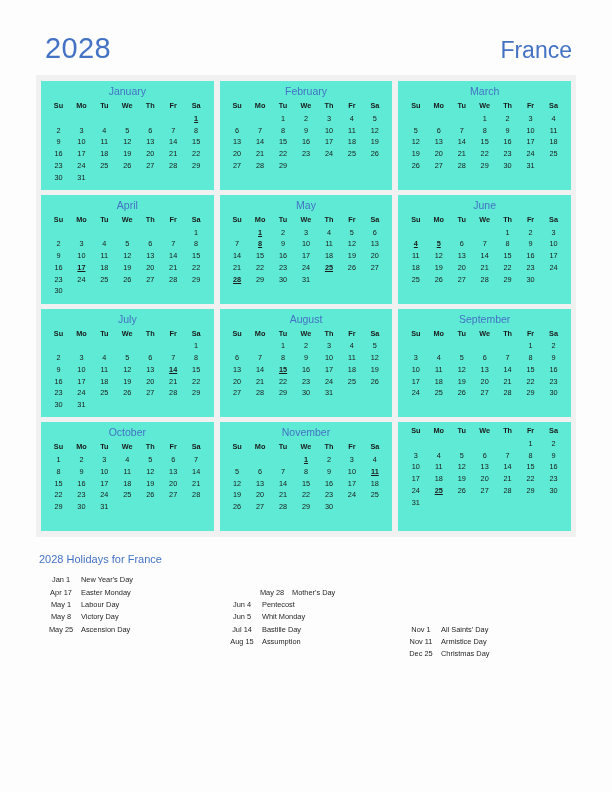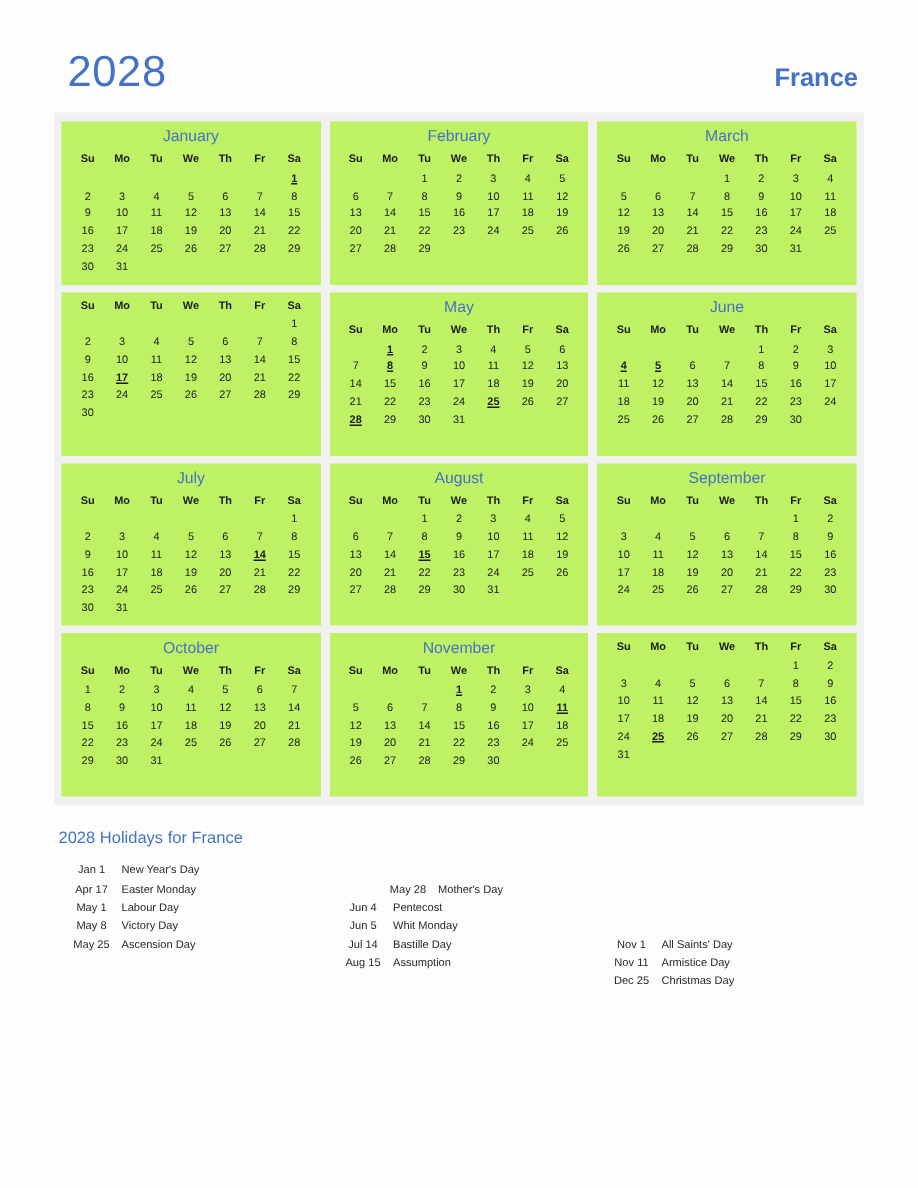--- a/index.html
+++ b/index.html
@@ -35,23 +35,23 @@
     justify-content: space-between;
   }
   .year-title {
     font-size: 29px;
     color: #4472c4;
     font-weight: 400;
     letter-spacing: 0.4px;
     line-height: 1;
   }
   .country-title {
-    font-size: 17px;
+    font-size: 23px;
     color: #4472c4;
-    font-weight: 700;
+    font-weight: 400;
     line-height: 1;
   }
 
   
   .cal-panel {
     position: absolute;
     left: 36px;
     top: 75px;
     width: 540px;
     height: 462px;
@@ -61,21 +61,21 @@
   }
   .months-grid {
     display: grid;
     grid-template-columns: repeat(3, 1fr);
     grid-template-rows: repeat(4, 1fr);
     gap: 5px 6px;
     width: 100%;
     height: 100%;
   }
   .month-card {
-    background: #bef264;
+    background: #5eead4;
     box-sizing: border-box;
     padding: 4px 6px 5px 6px;
     display: flex;
     flex-direction: column;
   }
   .month-name {
     text-align: center;
     font-size: 10.5px;
     color: #4472c4;
     font-weight: 400;
@@ -381,20 +381,21 @@
                 <td>28</td>
                 <td>29</td>
                 <td>30</td>
                 <td>31</td>
                 <td class="empty"></td>
               </tr>
             </tbody>
           </table>
         </div>
         <div class="month-card">
+          <div class="month-name">April</div>
           <table class="month-table">
             <thead>
               <tr>
                 <th>Su</th>
                 <th>Mo</th>
                 <th>Tu</th>
                 <th>We</th>
                 <th>Th</th>
                 <th>Fr</th>
                 <th>Sa</th>

